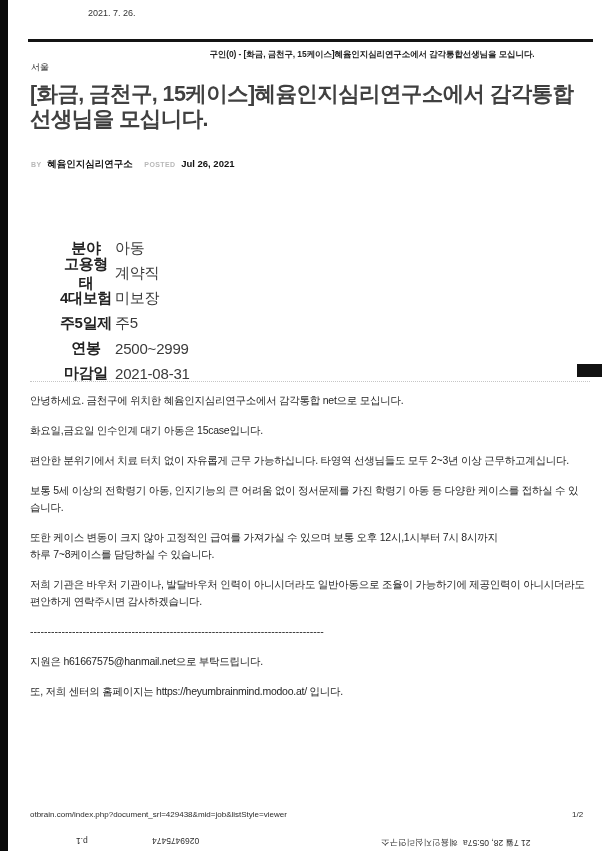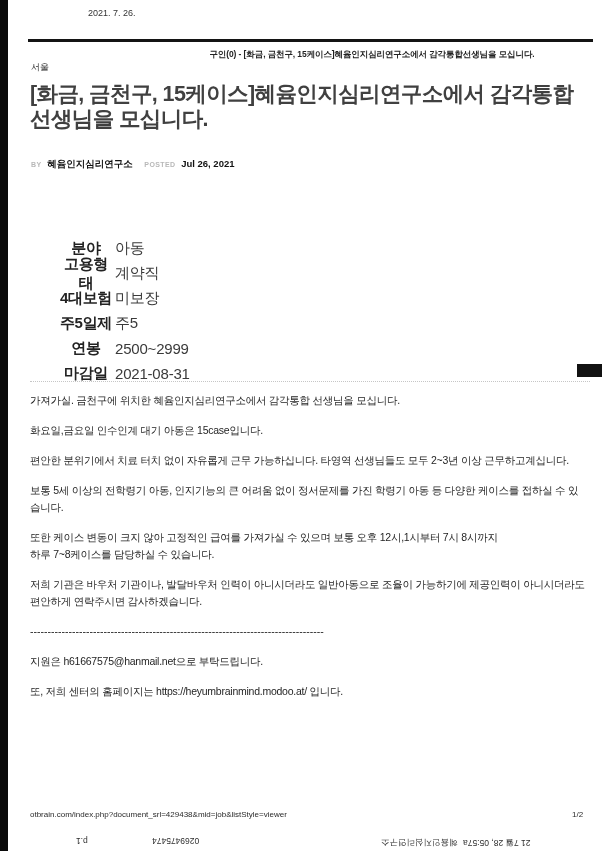--- a/index.html
+++ b/index.html
@@ -79,21 +79,21 @@
     <div class="drow">
       <div class="dlabel">마감일</div>
       <div class="dvalue">2021-08-31</div>
     </div>
   </div>
 
   <div class="dotline"></div>
 
   <div class="bodytext">
     <p class="para">
-      <span class="line">가져가실. 금천구에 위치한 혜윰인지심리연구소에서 감각통합 선생님을 모십니다.</span>
+      <span class="line">안녕하세요. 금천구에 위치한 혜윰인지심리연구소에서 감각통합 net으로 모십니다.</span>
     </p>
     <p class="para">
       <span class="line">화요일,금요일 인수인계 대기 아동은 15case입니다.</span>
     </p>
     <p class="para">
       <span class="line">편안한 분위기에서 치료 터치 없이 자유롭게 근무 가능하십니다. 타영역 선생님들도 모두 2~3년 이상 근무하고계십니다.</span>
     </p>
     <p class="para">
       <span class="line">보통 5세 이상의 전학령기 아동, 인지기능의 큰 어려움 없이 정서문제를 가진 학령기 아동 등 다양한 케이스를 접하실 수 있</span>
       <span class="line">습니다.</span>

